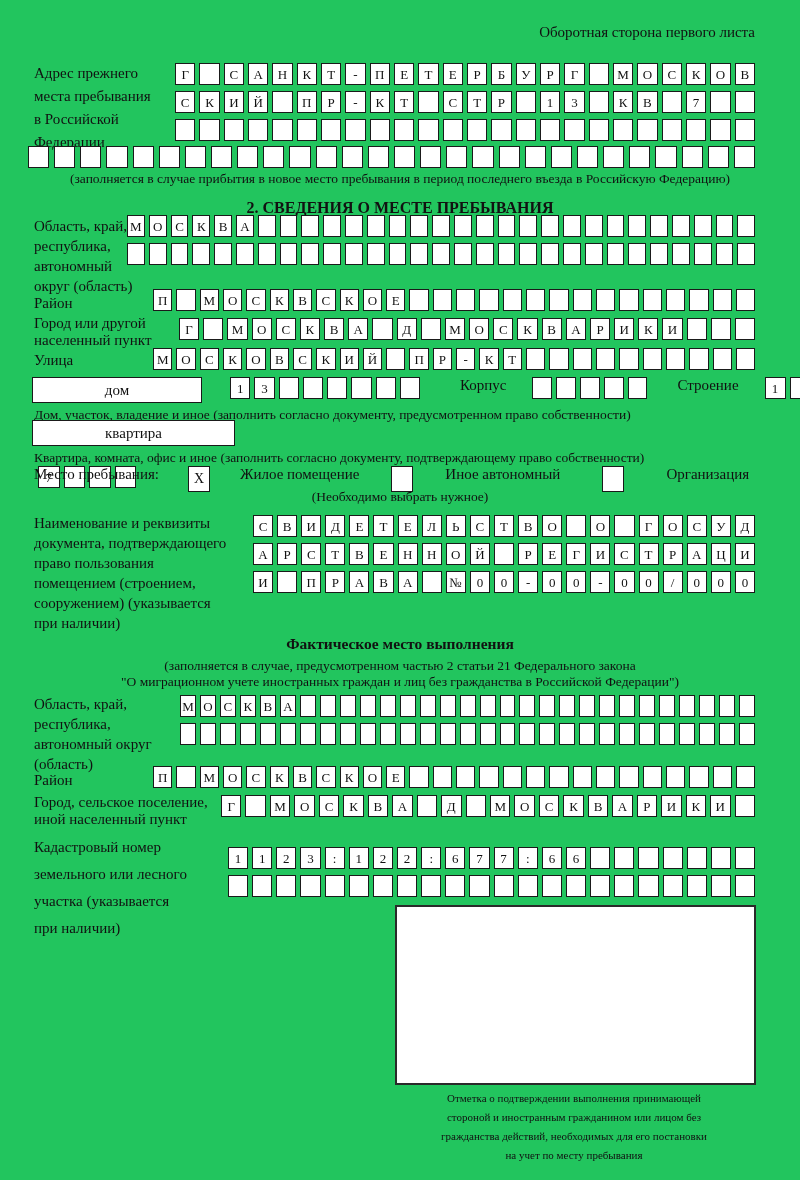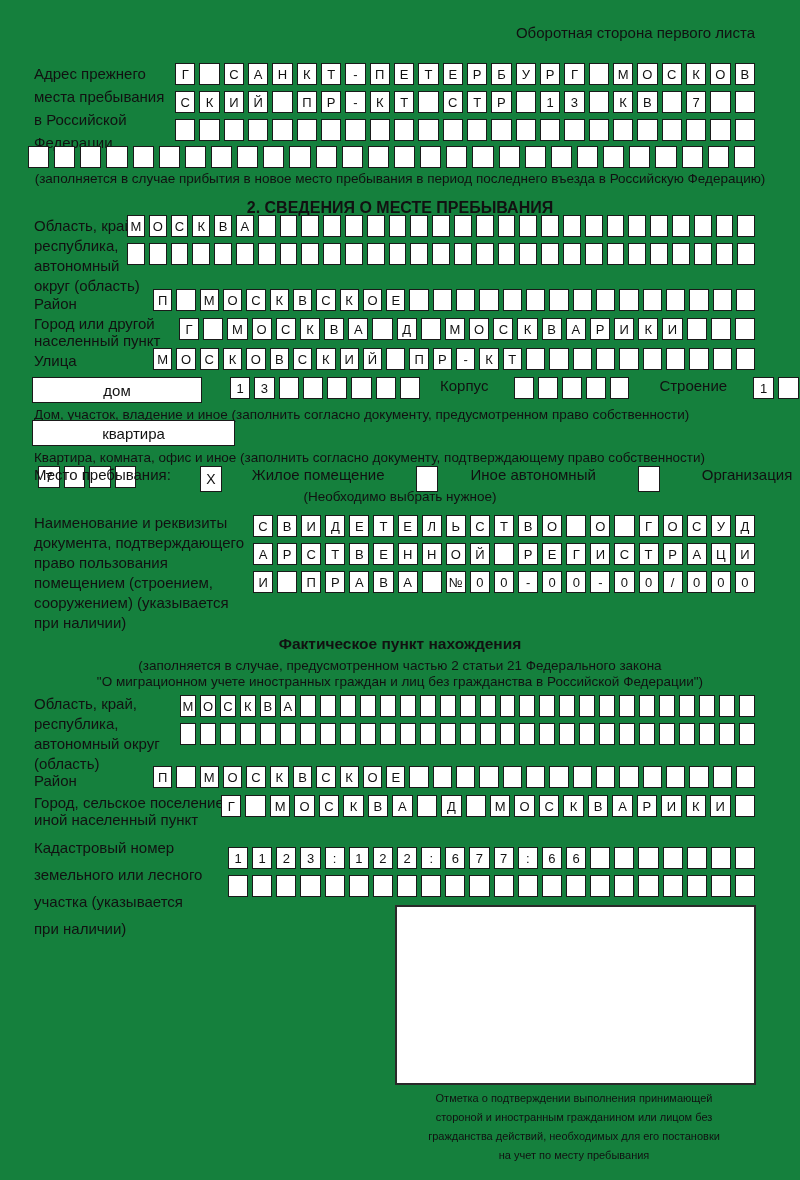--- a/index.html
+++ b/index.html
@@ -1,18 +1,18 @@
 <!DOCTYPE html>
 <html><head>
 <meta charset="utf-8">
 <style>
   html,body{margin:0;padding:0;background:#fff;}
   .page{
-    position:relative; width:800px; height:1180px; background:#15803d;
-    font-family:Liberation Sans, sans-serif; color:#111;
+    position:relative; width:800px; height:1180px; background:#22c55e;
+    font-family:Liberation Serif, serif; color:#111;
     overflow:hidden;
   }
   .hdr{position:absolute; font-size:15px; white-space:nowrap;}
   .lbl{position:absolute; font-size:15px; line-height:23px; white-space:pre-line;}
   .cap{position:absolute; left:0; width:100%; text-align:center; font-size:13.5px;}
   .title1{position:absolute; left:0; width:100%; text-align:center; font-weight:bold; font-size:16px;}
   .title2{position:absolute; left:0; width:100%; text-align:center; font-weight:bold; font-size:15.5px;}
   .boxrow{position:absolute; display:flex; gap:4px; height:22px;}
   .boxrow.g5{gap:5px;}
   .cell{
@@ -319,21 +319,21 @@
     <div class="cellgroup" style="width:190px; margin-left:8px;">
         <span class="cell">1</span>
         <span class="cell">3</span>
         <span class="cell"></span>
         <span class="cell"></span>
         <span class="cell"></span>
         <span class="cell"></span>
         <span class="cell"></span>
         <span class="cell"></span>
       </div>
-    <div class="ilabel" style="margin-left:0;">Корпус</div>
+    <div class="ilabel" style="margin-left:20px;">Корпус</div>
     <div class="cellgroup" style="width:115px; margin-left:6px;">
         <span class="cell"></span>
         <span class="cell"></span>
         <span class="cell"></span>
         <span class="cell"></span>
         <span class="cell"></span>
       </div>
     <div class="ilabel" style="margin-left:10px;">Строение</div>
     <div class="cellgroup" style="width:96px; margin-left:6px;">
         <span class="cell">1</span>
@@ -435,21 +435,21 @@
       <span class="cell">0</span>
       <span class="cell">-</span>
       <span class="cell">0</span>
       <span class="cell">0</span>
       <span class="cell">/</span>
       <span class="cell">0</span>
       <span class="cell">0</span>
       <span class="cell">0</span>
     </div>
 
-  <div class="title2" style="top:635px;">Фактическое пункт нахождения</div>
+  <div class="title2" style="top:635px;">Фактическое место выполнения</div>
   <div class="cap" style="top:658px;">(заполняется в случае, предусмотренном частью 2 статьи 21 Федерального закона</div>
   <div class="cap" style="top:674px;">"О миграционном учете иностранных граждан и лиц без гражданства в Российской Федерации")</div>
 
   <div class="lbl" style="left:34px; top:694px; width:145px; line-height:20px;">Область, край,
 республика,
 автономный округ
 (область)</div>
   <div class="boxrow" style="left:180px; top:695px; width:575px;">
       <span class="cell">М</span>
       <span class="cell">О</span>

